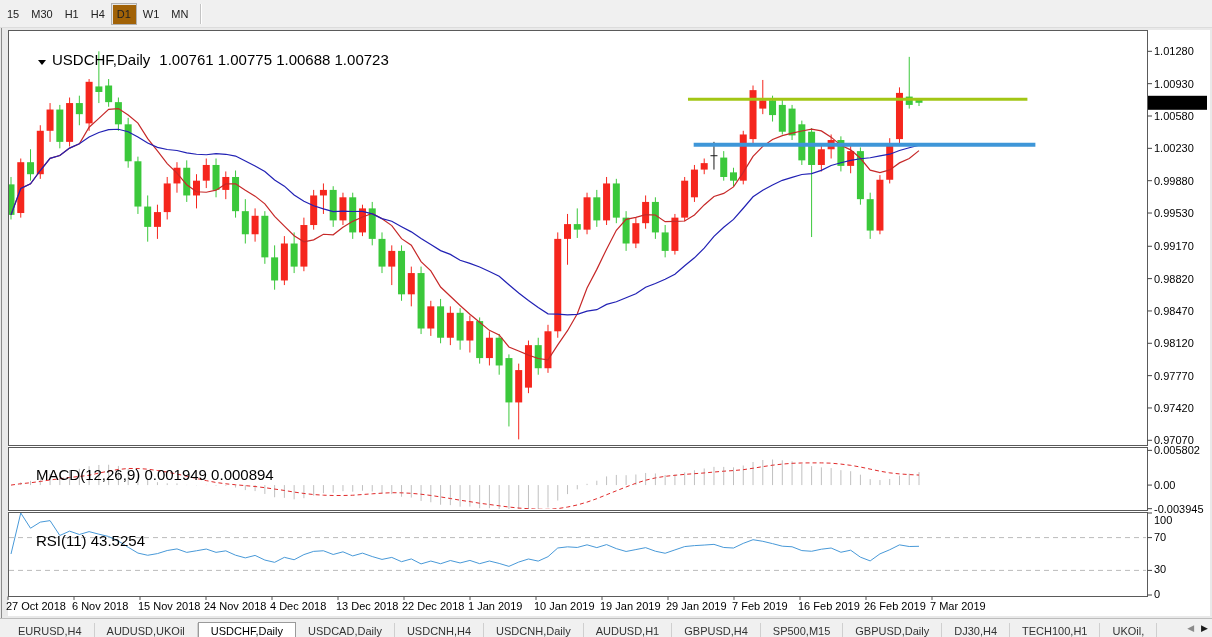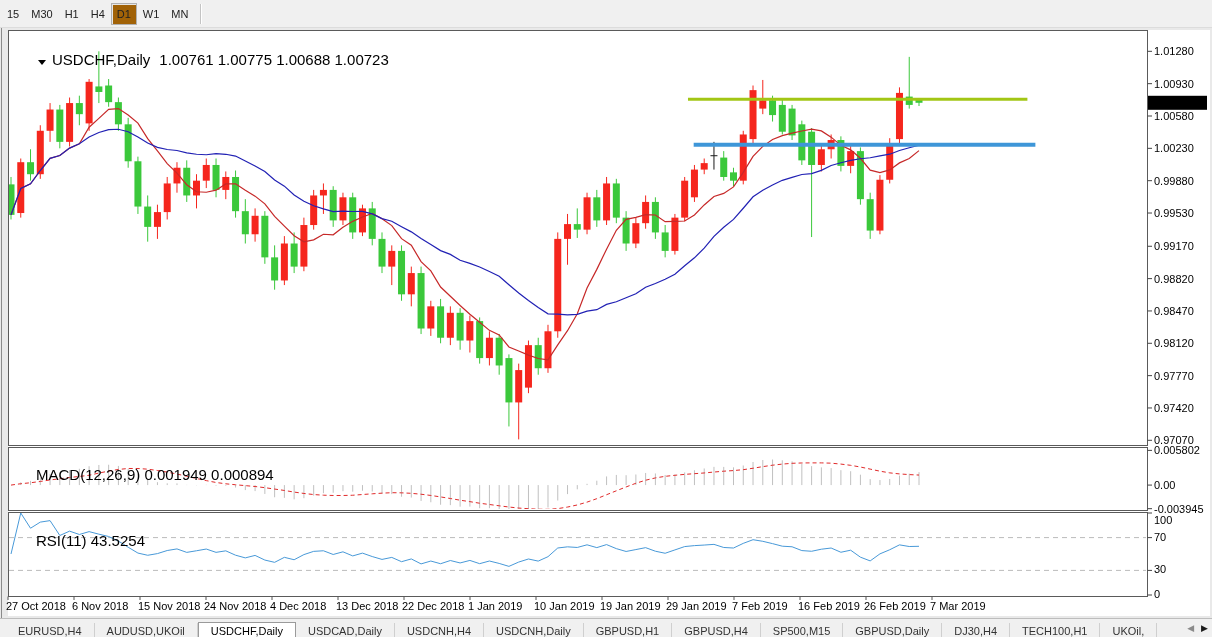--- a/index.html
+++ b/index.html
@@ -470,21 +470,21 @@
     <div class="hit" style="left:8px;top:569px;width:1140px;height:19px"></div>
   </div>
 
   <div class="tabbar">
     <div class="tab">EURUSD,H4</div>
       <div class="tab">AUDUSD,UKOil</div>
       <div class="tab active">USDCHF,Daily</div>
       <div class="tab">USDCAD,Daily</div>
       <div class="tab">USDCNH,H4</div>
       <div class="tab">USDCNH,Daily</div>
-      <div class="tab">GBPUSD,H1</div>
+      <div class="tab">AUDUSD,H1</div>
       <div class="tab">GBPUSD,H4</div>
       <div class="tab">SP500,M15</div>
       <div class="tab">GBPUSD,Daily</div>
       <div class="tab">DJ30,H4</div>
       <div class="tab">TECH100,H1</div>
       <div class="tab">UKOil,</div>
       <div class="tab-scrolls">
       <span class="tab-scroll-left">◀</span>
       <span class="tab-scroll-right">▶</span>
     </div>

